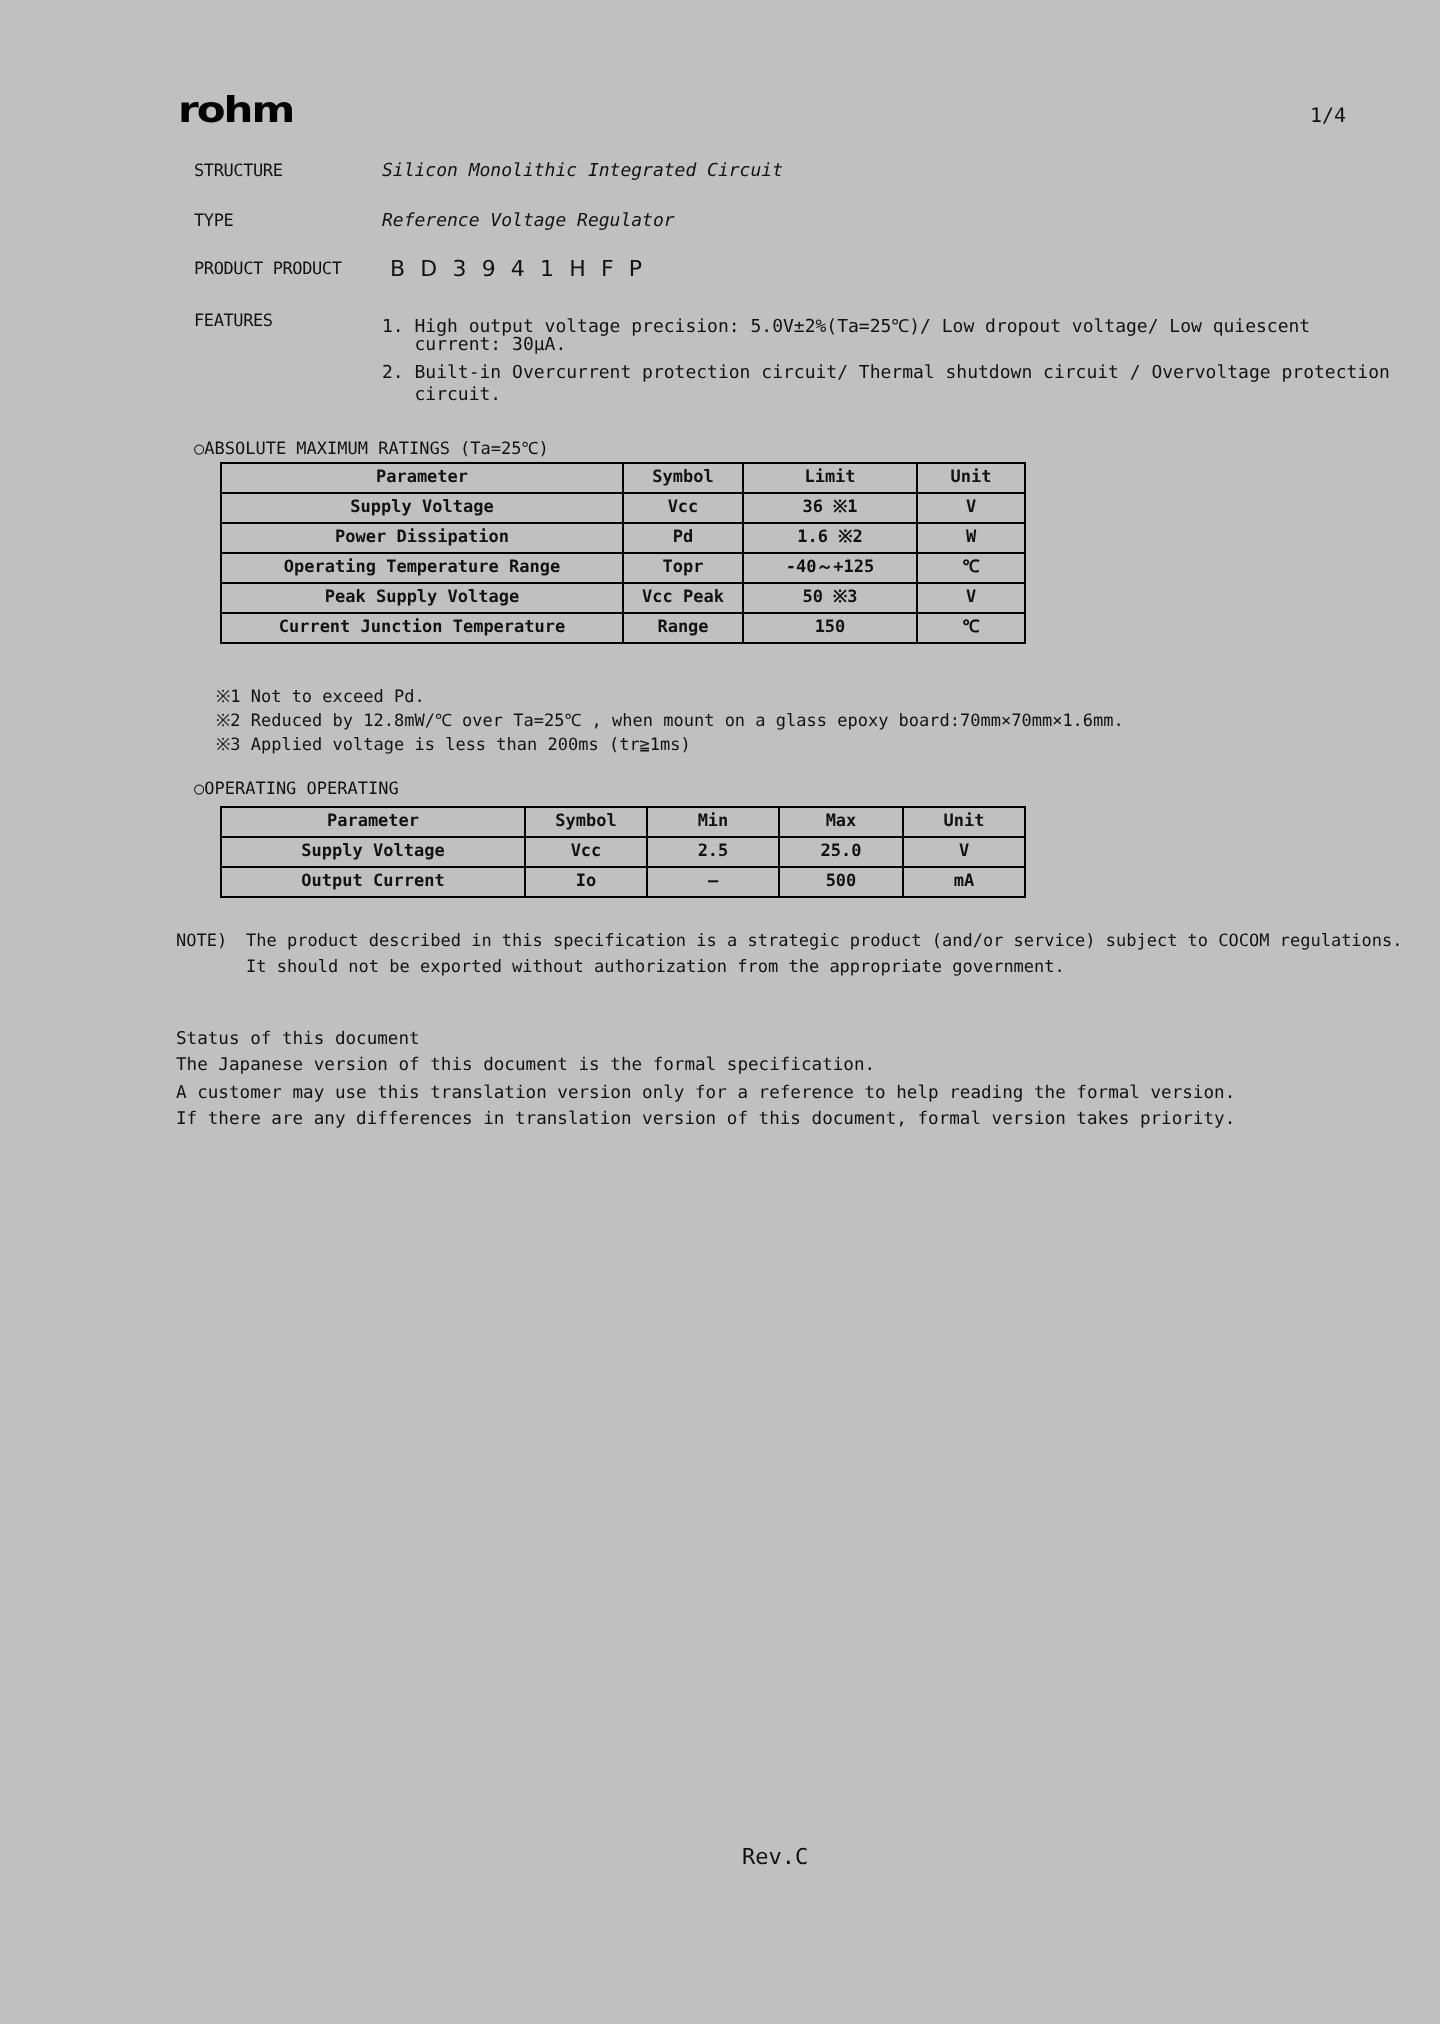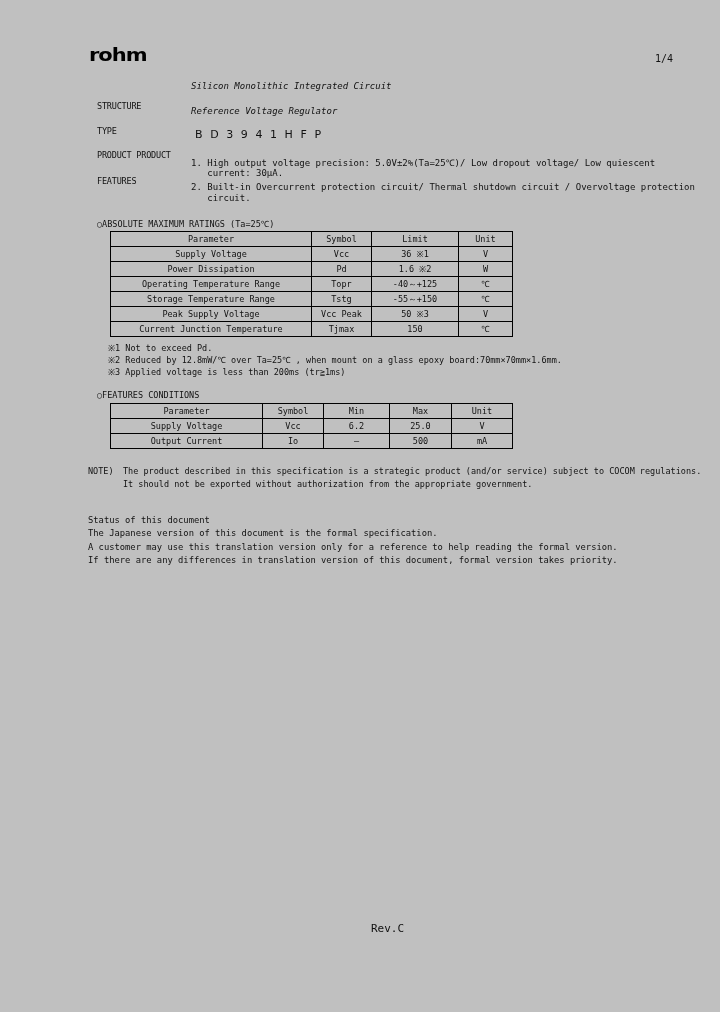--- a/index.html
+++ b/index.html
@@ -14,28 +14,28 @@
   }
   .abs { position: absolute; white-space: nowrap; }
   .logo {
     left: 89px; top: 45px;
     font-family: "DejaVu Sans", sans-serif;
     font-weight: bold; font-size: 21px; letter-spacing: -1px;
     transform: scaleY(0.85); transform-origin: top left;
     color: #000;
   }
   .page-num { left: 655px; top: 53px; font-size: 10px; }
-  .label { left: 97px; font-size: 8.5px; letter-spacing: -0.2px; margin-top: 20px; }
+  .label { left: 97px; font-size: 8.5px; letter-spacing: -0.2px; }
   .value { left: 191px; font-size: 9px; font-style: italic; }
   .series { left: 195px; top: 128px; font-size: 11px; letter-spacing: 7.6px; font-family: "DejaVu Sans", sans-serif; }
   .feat { left: 191px; font-size: 9px; }
   .section-title { left: 97px; font-size: 8.5px; text-align: center; }
   table.spec {
     position: absolute; border-collapse: collapse;
-    font-size: 8.5px; table-layout: fixed;
+    font-size: 8.5px; table-layout: fixed; font-weight: bold;
   }
   table.spec td {
     border: 1.5px solid #000;
     text-align: center; padding: 0; height: 14px; line-height: 14px;
     overflow: hidden; white-space: nowrap;
   }
   .note { left: 108px; font-size: 8.5px; }
   .note2 { font-size: 8.5px; }
   .status { left: 88px; font-size: 8.8px; }
   .rev { left: 371px; top: 922px; font-size: 11px; }
@@ -89,66 +89,60 @@
     <td>1.6 ※2</td>
     <td>W</td>
   </tr>
   <tr>
     <td>Operating Temperature Range</td>
     <td>Topr</td>
     <td>-40～+125</td>
     <td>℃</td>
   </tr>
   <tr>
-    <td>Storage Temperature Range</td>
-    <td>Tstg</td>
-    <td>-55～+150</td>
-    <td>℃</td>
-  </tr>
-  <tr>
     <td>Peak Supply Voltage</td>
     <td>Vcc Peak</td>
     <td>50  ※3</td>
     <td>V</td>
   </tr>
   <tr>
     <td>Current Junction Temperature</td>
-    <td>Tjmax</td>
+    <td>Range</td>
     <td>150</td>
     <td>℃</td>
   </tr>
 </tbody>
   </table>
 
 <div class="abs note" style="top:342px">※1 Not to exceed Pd.</div>
 <div class="abs note" style="top:354px">※2 Reduced by 12.8mW/℃ over Ta=25℃ , when mount on a glass epoxy board:70mm×70mm×1.6mm.</div>
 <div class="abs note" style="top:366px">※3 Applied voltage is less than 200ms (tr≧1ms)</div>
 
-<div class="abs section-title" style="top:390px">○FEATURES CONDITIONS</div>
+<div class="abs section-title" style="top:390px">○OPERATING OPERATING</div>
 
 <table class="spec" style="left:110px; top:403px; width:402px">
   <colgroup>
       <col style="width:152px">
       <col style="width:61px">
       <col style="width:66px">
       <col style="width:62px">
       <col style="width:61px">
     </colgroup>
   <tbody>
       <tr>
     <td>Parameter</td>
     <td>Symbol</td>
     <td>Min</td>
     <td>Max</td>
     <td>Unit</td>
   </tr>
   <tr>
     <td>Supply Voltage</td>
     <td>Vcc</td>
-    <td>6.2</td>
+    <td>2.5</td>
     <td>25.0</td>
     <td>V</td>
   </tr>
   <tr>
     <td>Output Current</td>
     <td>Io</td>
     <td>—</td>
     <td>500</td>
     <td>mA</td>
   </tr>

